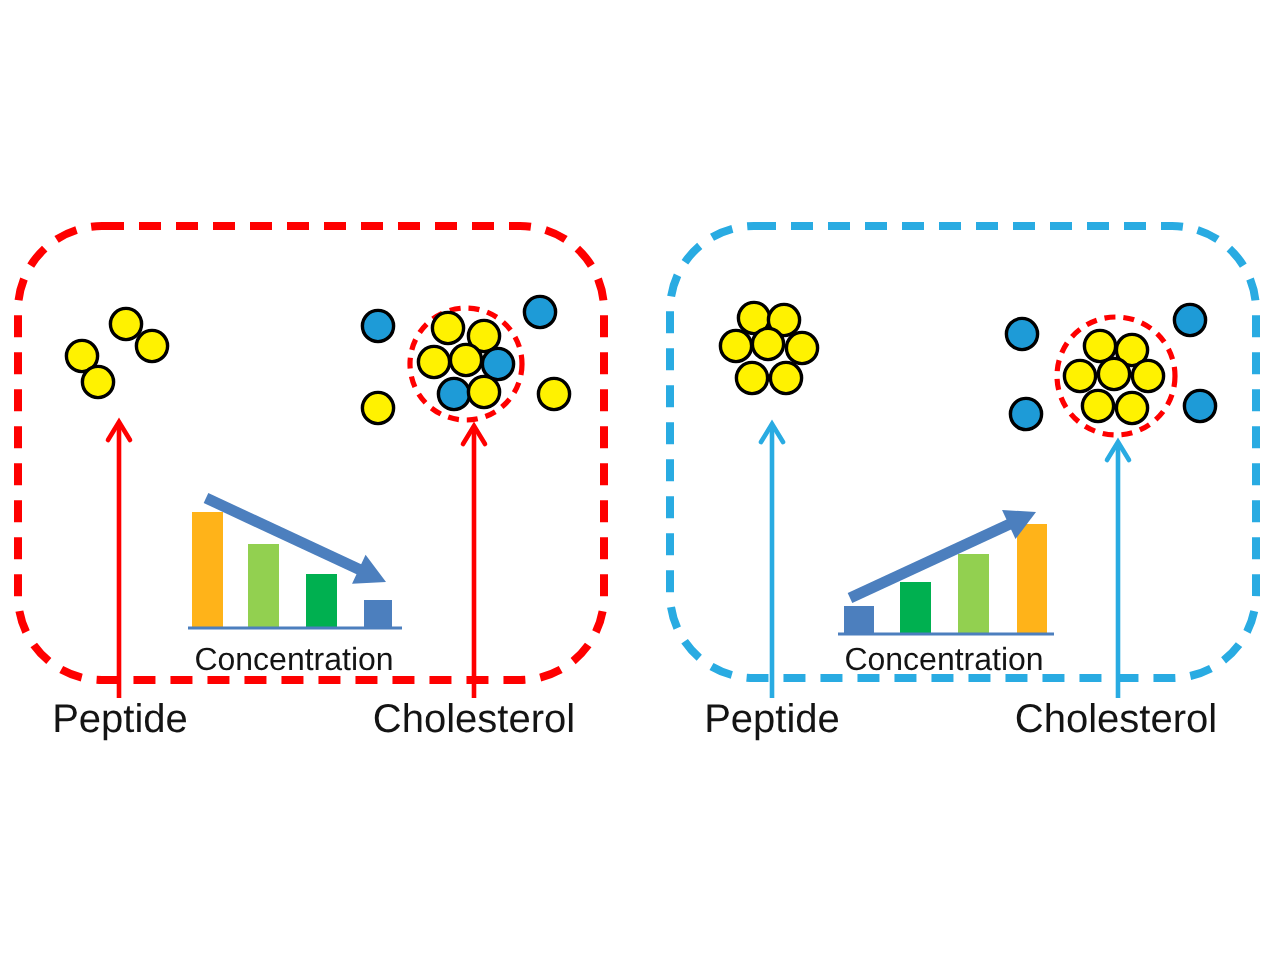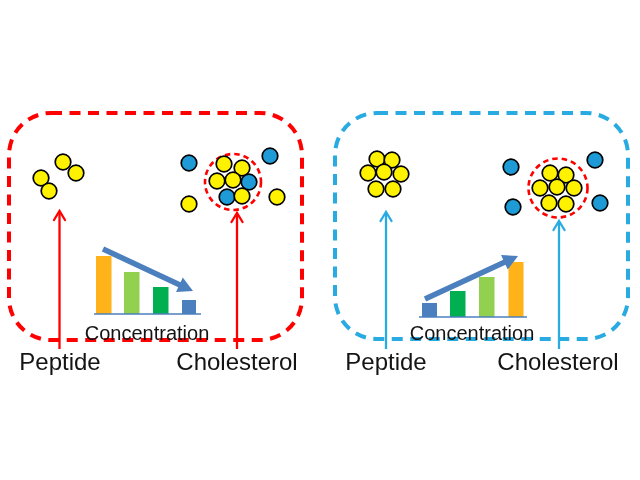--- a/index.html
+++ b/index.html
@@ -5,22 +5,22 @@
   html,body{margin:0;padding:0;background:#ffffff;}
   #figure{
     position:relative;width:640px;height:480px;background:#ffffff;overflow:hidden;
     font-family:"Liberation Sans", sans-serif;
   }
   #scene{position:absolute;left:0;top:0;}
   .lbl{
     position:absolute;transform:translateX(-50%);white-space:nowrap;
     color:#141414;line-height:1.1;
   }
-  .lbl-big{font-size:24px;}
-  .lbl-small{font-size:20px;}
+  .lbl-big{font-size:20px;}
+  .lbl-small{font-size:16px;}
 </style>
 </head>
 <body>
 
 <div id="figure">
   <svg id="scene" width="640" height="480" viewBox="0 0 640 480">
       <rect x="9" y="113" width="293" height="227" rx="42" fill="none" stroke="#FE0000" stroke-width="4" stroke-dasharray="11 7.5"></rect>
       <line x1="59.5" y1="349" x2="59.5" y2="213" stroke="#FE0000" stroke-width="2.3"></line>
       <polyline points="54,220 59.5,211 65,220" fill="none" stroke="#FE0000" stroke-width="2.3" stroke-linecap="round"></polyline>
       <line x1="237" y1="349" x2="237" y2="215" stroke="#FE0000" stroke-width="2.3"></line>

